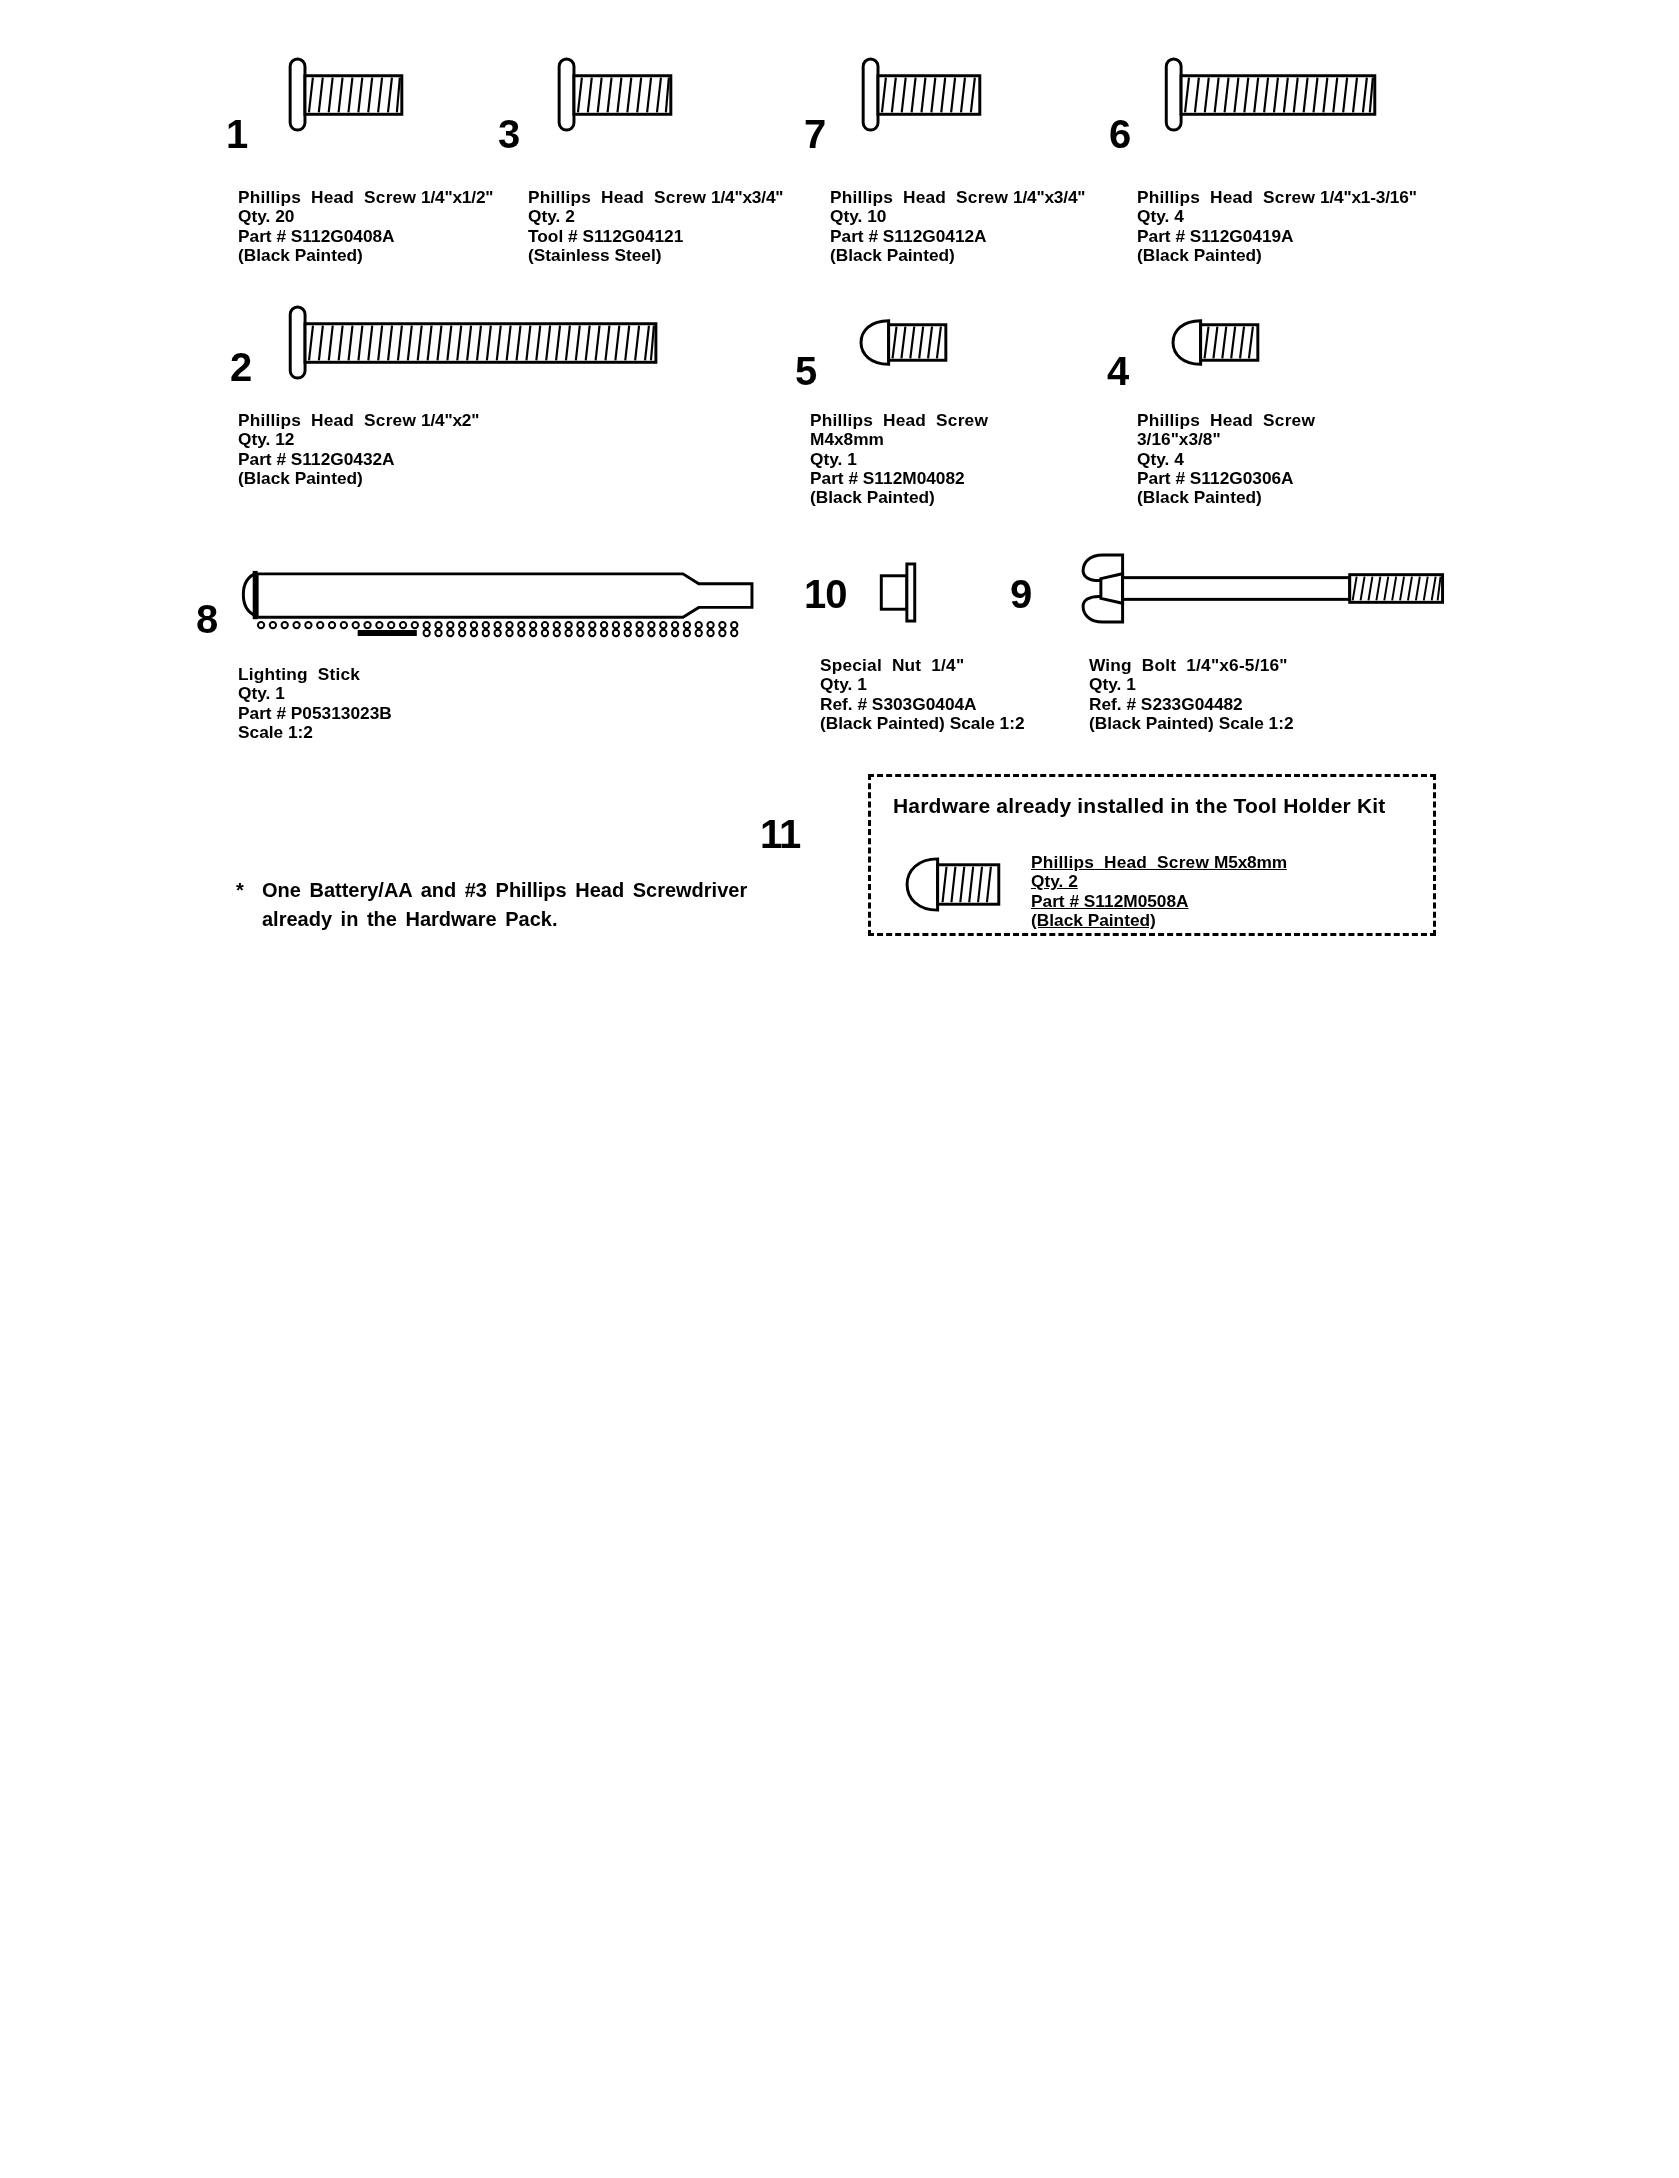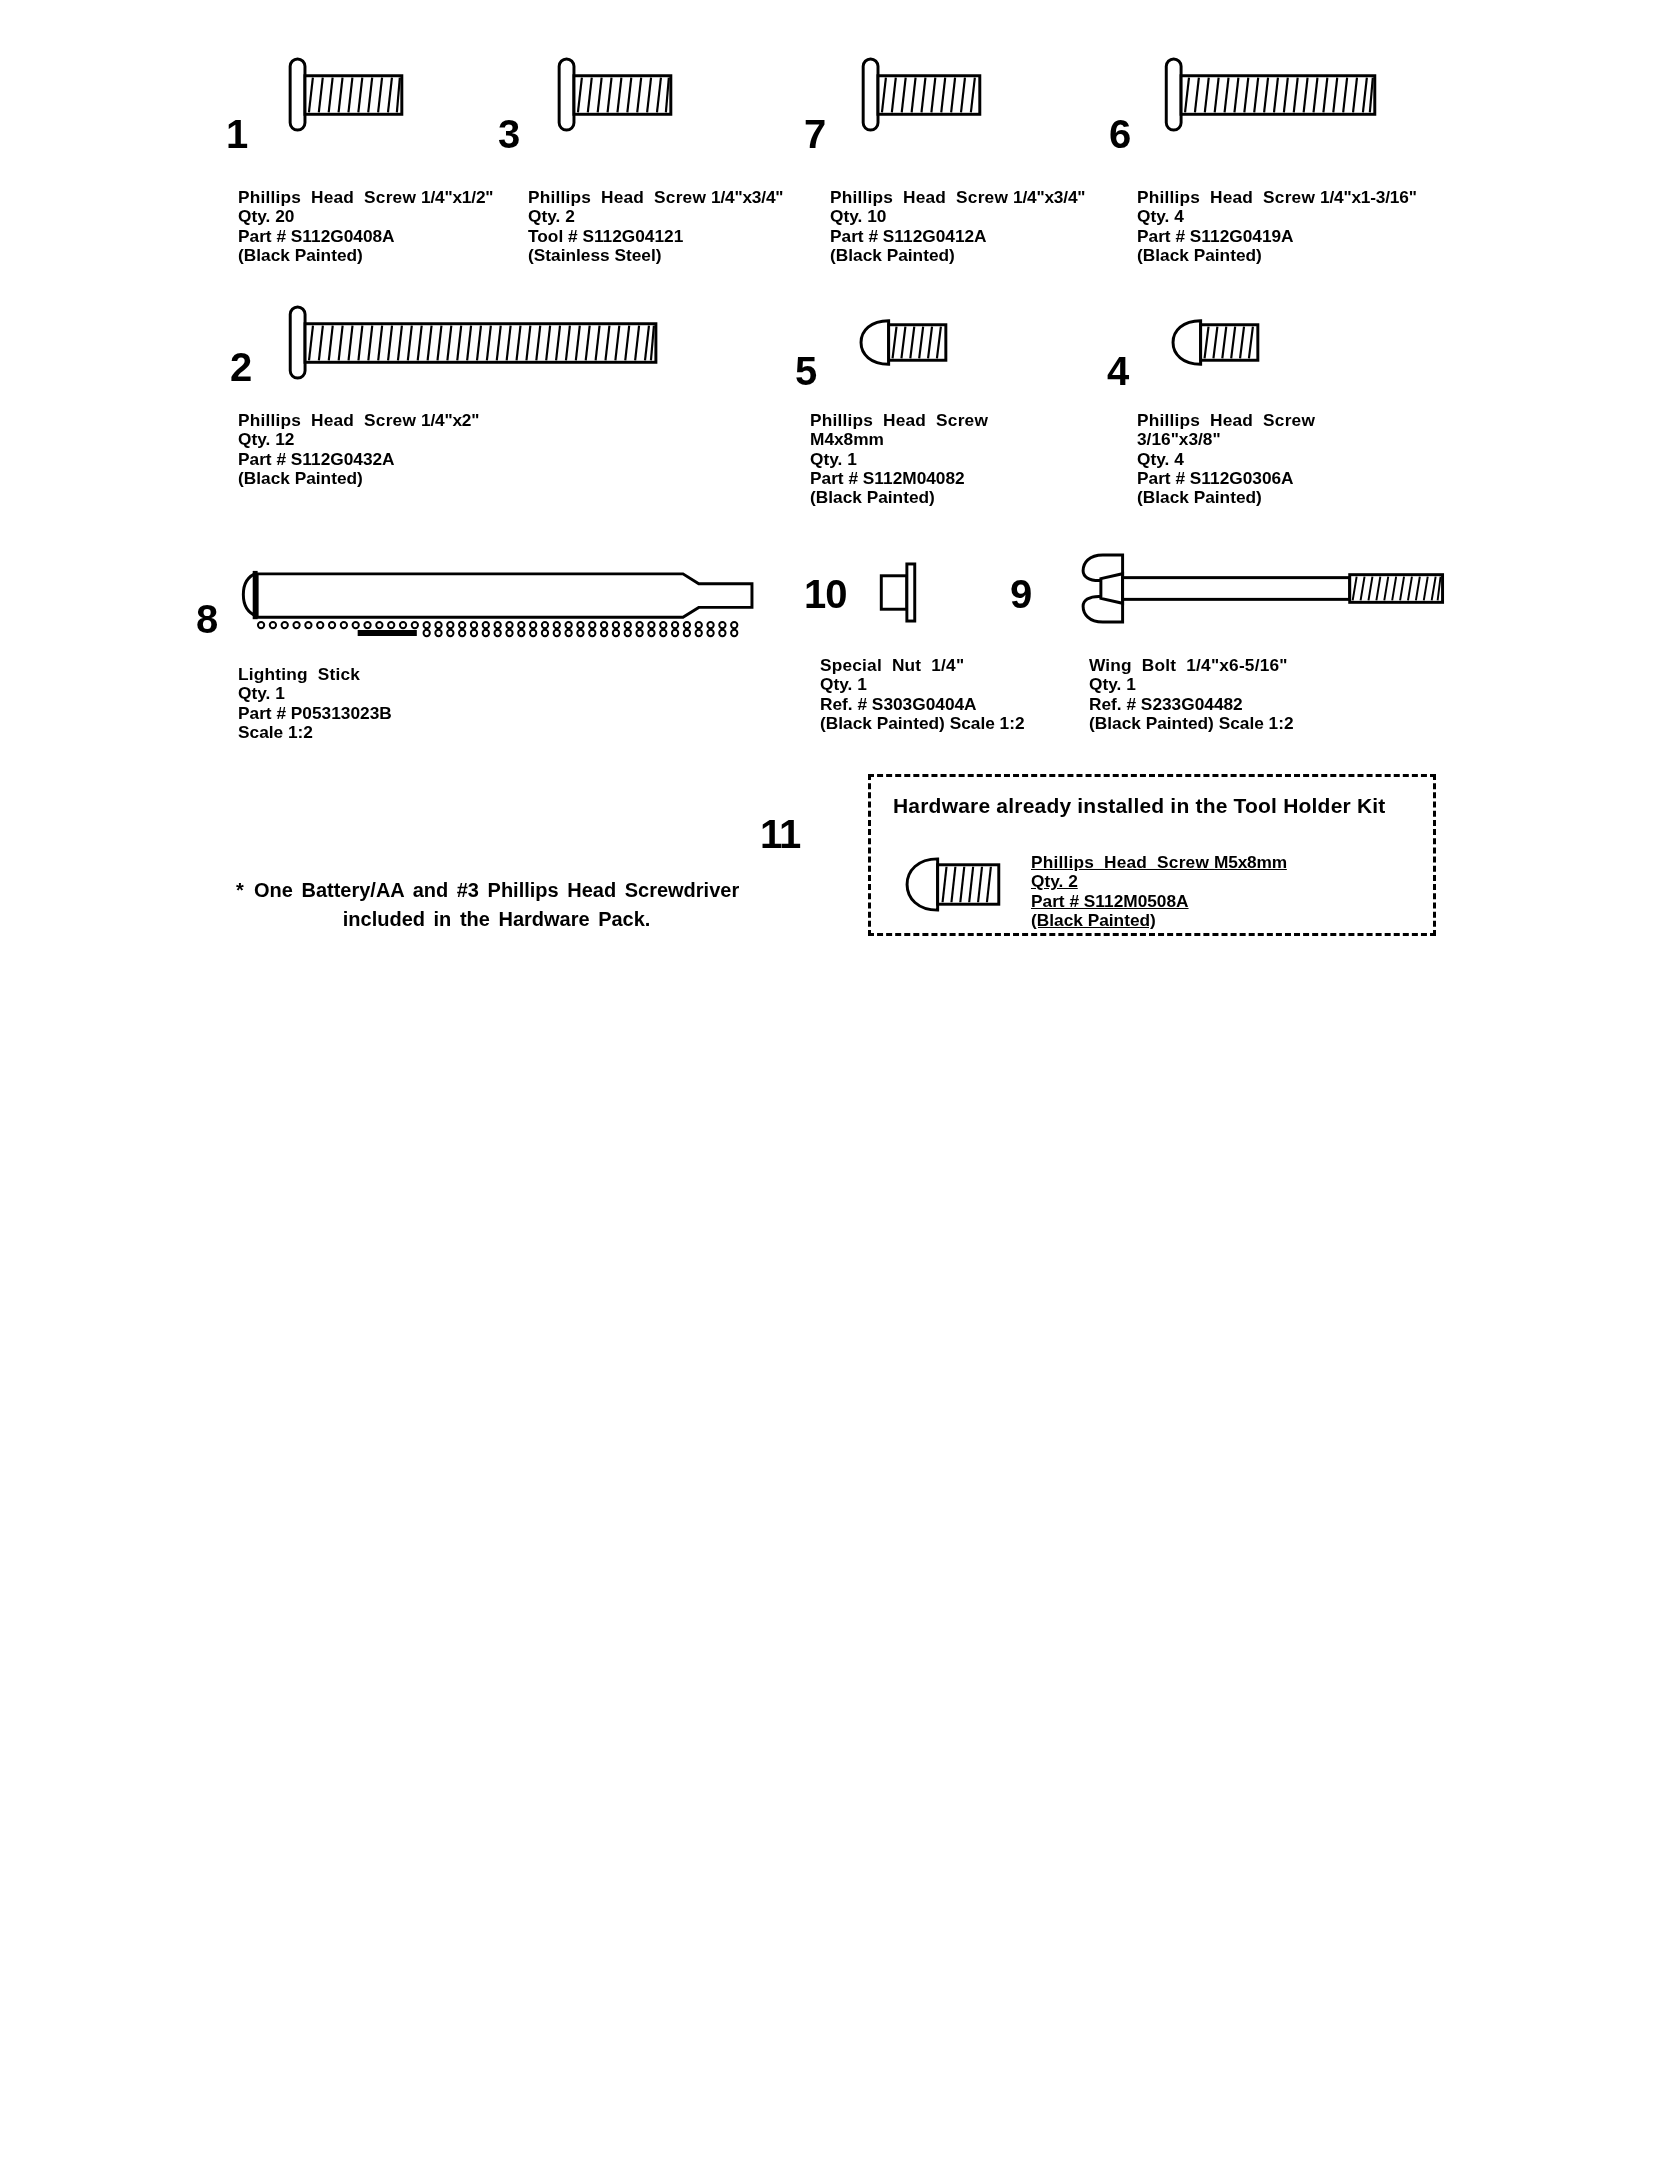--- a/index.html
+++ b/index.html
@@ -65,21 +65,21 @@
     font-weight: bold;
     line-height: 29px;
     white-space: nowrap;
     word-spacing: 3px;
   }
   .note .star {
     position: absolute;
     left: 0;
     top: 0;
   }
-  .note .body { display: block; margin-left: 18px; text-align: center; }
+  .note .body { display: block; margin-left: 26px; }
 
   svg { display: block; overflow: visible; }
 </style>
 </head>
 <body>
 
 <div id="page">
 
   <div class="abs idx" style="left:226px; top:114px;">1</div>
   <div class="abs" style="left:280px; top:54px;">
@@ -458,17 +458,17 @@
       <div class="ttl"><span class="wide">Phillips  Head  Screw</span> <span class="dim">M5x8mm</span></div>
       <div class="ln">Qty.  2</div>
       <div class="ln">Part # S112M0508A</div>
       <div class="ln">(Black Painted)</div>
     </div>
   </div>
 
   <div class="abs note" style="left:236px; top:876px;">
     <span class="star">*</span>
     <span class="body">One Battery/AA and #3 Phillips Head Screwdriver</span>
-    <span class="body">included in the Hardware Pack.</span>
+    <span class="body">already in the Hardware Pack.</span>
   </div>
 
 </div>
 
 
 </body></html>

